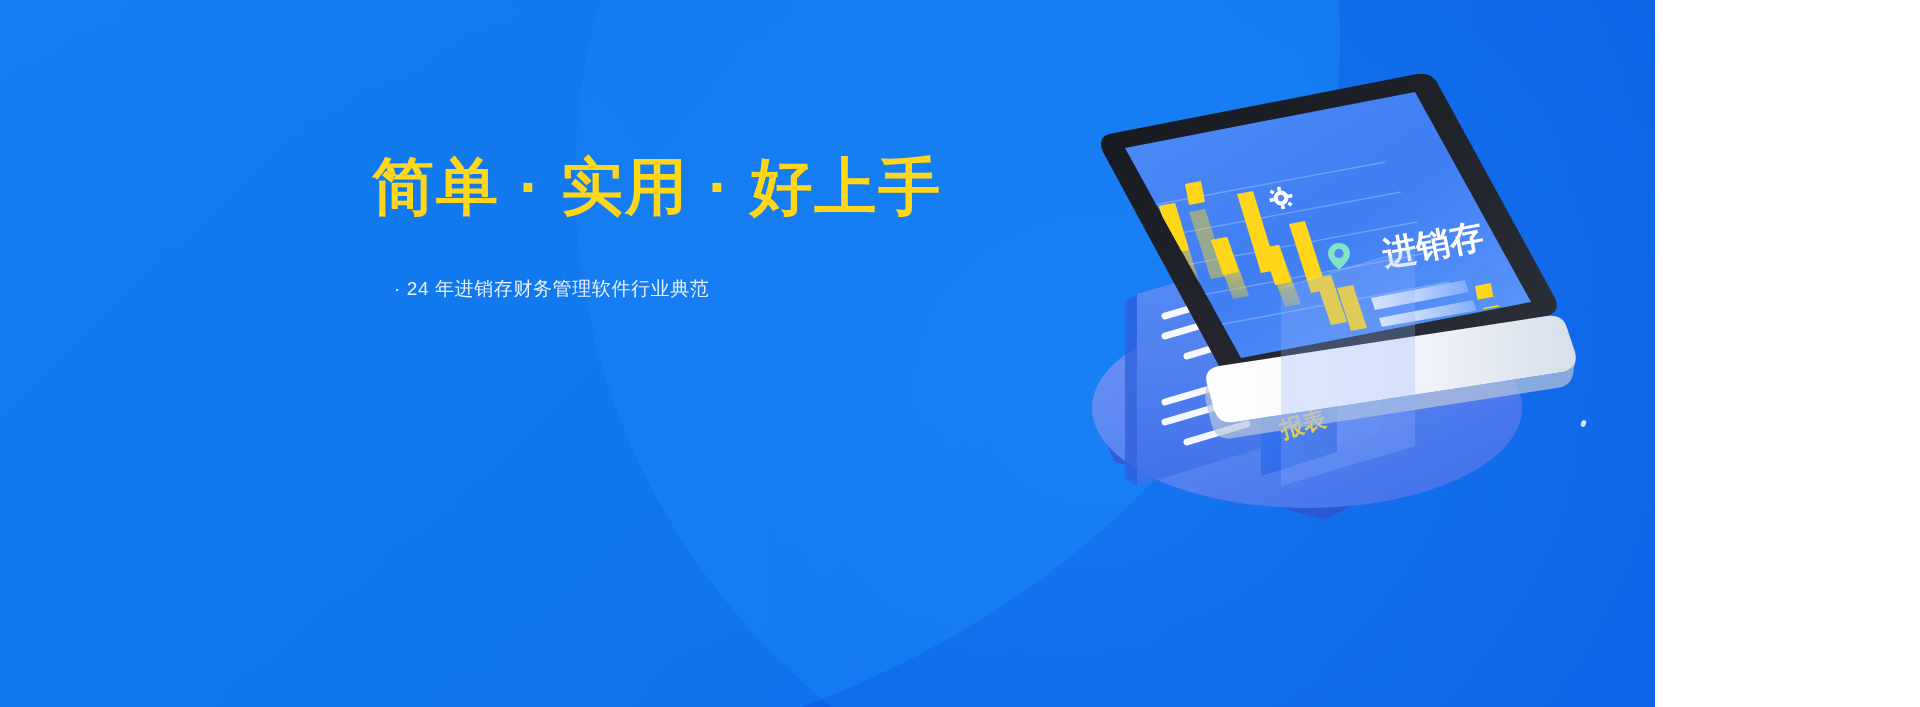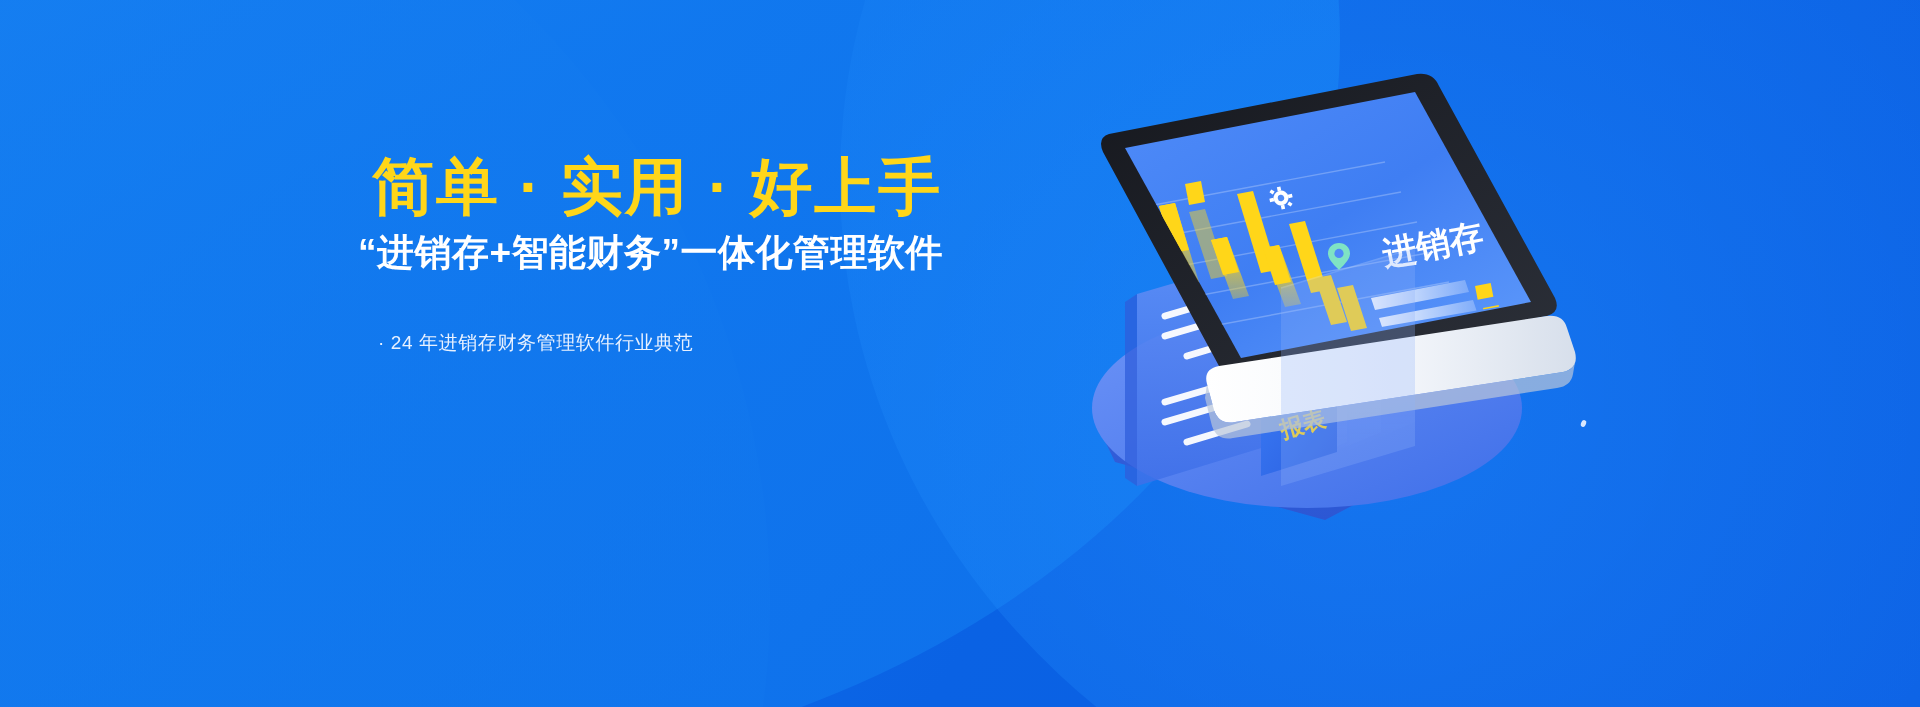--- a/index.html
+++ b/index.html
@@ -4,21 +4,21 @@
 <title>Banner</title>
 <style>
   * { margin:0; padding:0; box-sizing:border-box; }
   html, body {
     width:1920px; height:707px;
     overflow:hidden;
     font-family:"Liberation Sans","DejaVu Sans",sans-serif;
   }
   #banner {
     position:relative;
-    width:1920px; height:707px;
+    width:1655px; height:707px;
     background:#b91c1c;
     overflow:hidden;
   }
   
   .bg-base {
     position:absolute; inset:0;
     background:linear-gradient(122deg,#1581f2 0%,#0e72ec 28%,#0a62e4 58%,#0a5ce2 100%);
   }
   .bg-swoosh-a {
     position:absolute;
@@ -80,20 +80,21 @@
   .bullets {
     margin-top:52px;
     margin-left:6px;
   }
   .bullet {
     font-size:19px;
     line-height:31px;
     color:#e8f1ff;
     letter-spacing:.6px;
     white-space:nowrap;
+    margin-left:16px;
   }
 
   
   .illus {
     position:absolute;
     left:1085px; top:90px;
     width:520px; height:480px;
   }
   .illus svg { display:block; width:520px; height:480px; overflow:visible; }
   .iso-label {
@@ -107,21 +108,20 @@
 <div id="banner">
 
   <div class="bg-base"></div>
   <div class="bg-swoosh-a"></div>
   <div class="bg-swoosh-b"></div>
   <div class="bg-swoosh-c"></div>
   <div class="bg-speck"></div>
 
   <div class="copy">
     <div class="headline">简单 · 实用 · 好上手</div>
-    <div class="subhead">“进销存+智能财务”一体化管理软件</div>
     <div class="bullets">
       <div class="bullet">· 24 年进销存财务管理软件行业典范</div>
     </div>
   </div>
 
   <div class="illus">
     <svg viewBox="0 0 520 480" xmlns="http://www.w3.org/2000/svg">
       <defs>
         <linearGradient id="gPlatform" x1="0" y1="0" x2="1" y2="1">
           <stop offset="0" stop-color="#6c93f7"></stop>

